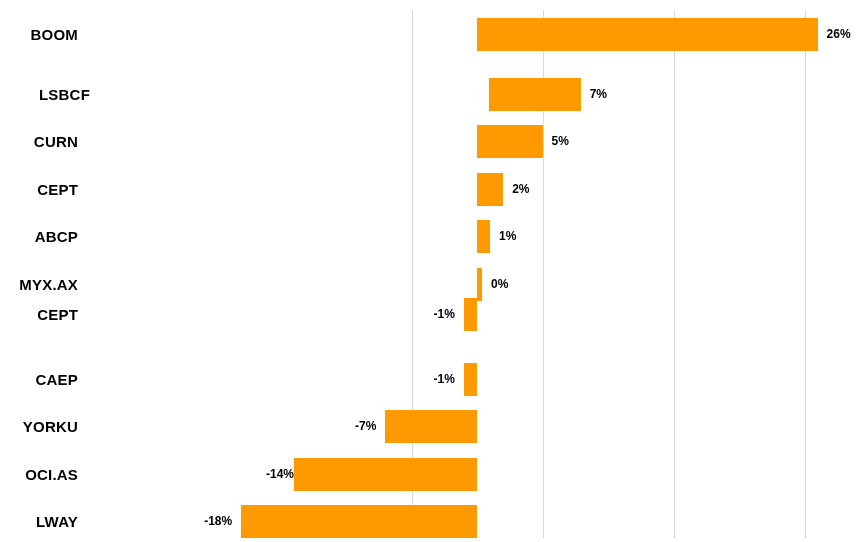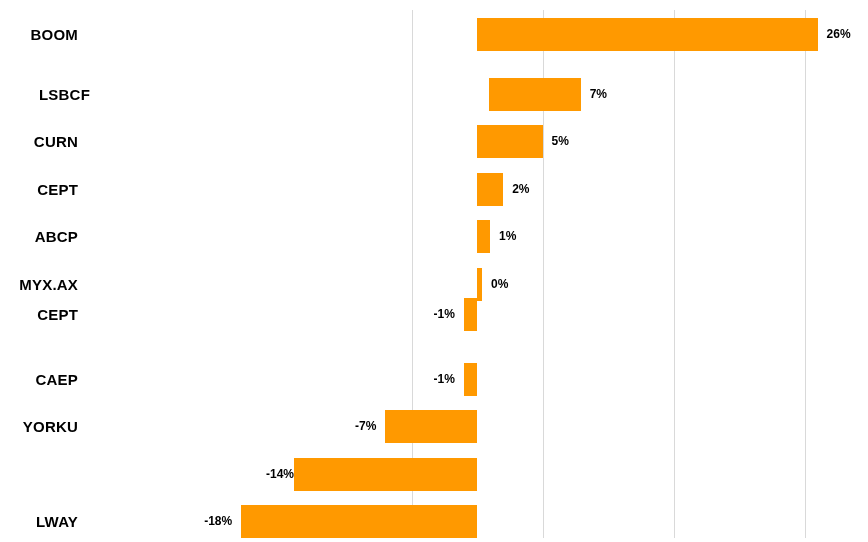--- a/index.html
+++ b/index.html
@@ -131,20 +131,21 @@
           <div class="cat-label">CAEP</div>
           <div class="bar" style="left: 463.9px; width: 13.1px; background: rgb(255, 153, 0);"></div>
           <div class="val-label neg" style="right: 413.1px;">-1%</div>
         </div>
         <div class="row" style="top: 403px;">
           <div class="cat-label">YORKU</div>
           <div class="bar" style="left: 385.3px; width: 91.7px; background: rgb(255, 153, 0);"></div>
           <div class="val-label neg" style="right: 491.7px;">-7%</div>
         </div>
         <div class="row" style="top: 450.5px;">
+          <div class="cat-label">OCI.AS</div>
           <div class="bar" style="left: 293.6px; width: 183.4px; background: rgb(255, 153, 0);"></div>
           <div class="val-label neg" style="right: 574px;">-14%</div>
         </div>
         <div class="row" style="top: 498px;">
           <div class="cat-label">LWAY</div>
           <div class="bar" style="left: 241.2px; width: 235.8px; background: rgb(255, 153, 0);"></div>
           <div class="val-label neg" style="right: 635.8px;">-18%</div>
         </div>
       </div>
   </div>

